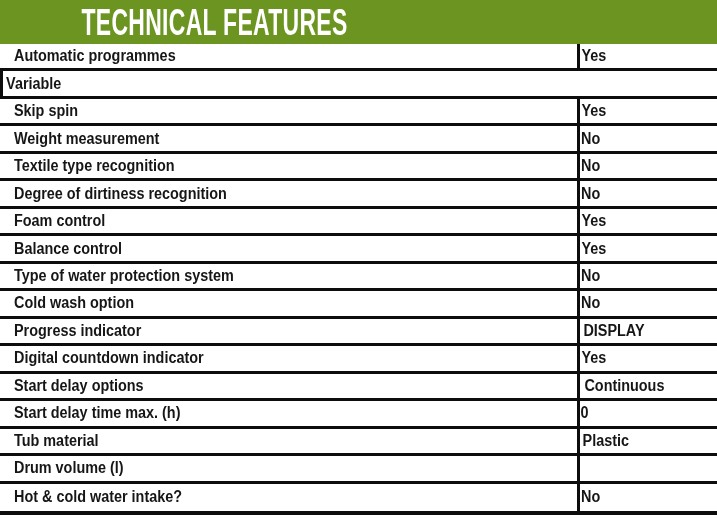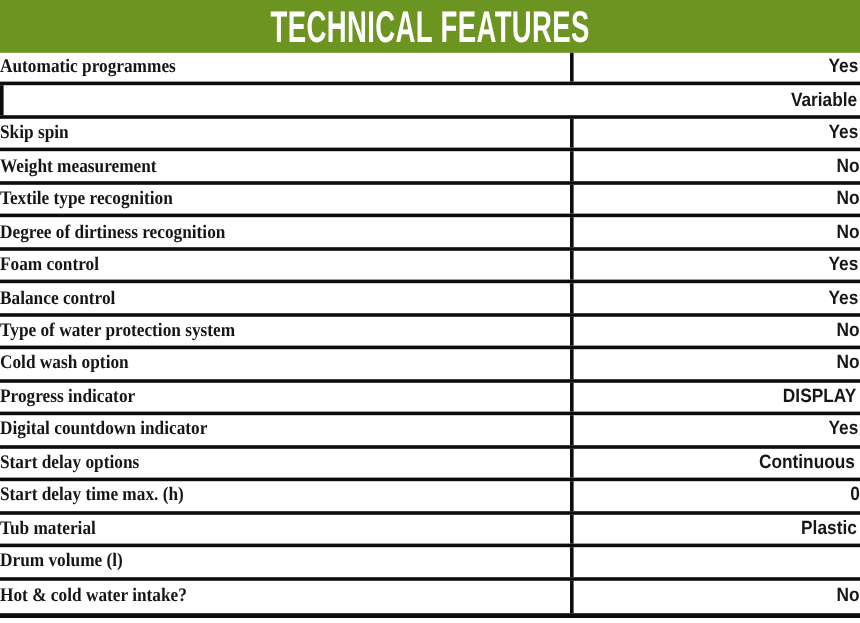--- a/index.html
+++ b/index.html
@@ -22,21 +22,20 @@
     height: 519px;
     background: var(--bg);
     position: relative;
   }
   .header {
     width: 100%;
     height: 44px;
     background: var(--green);
     display: flex;
     align-items: center;
-    justify-content: center;
   }
   .title {
     color: var(--title-text);
     font-weight: bold;
     font-size: 37px;
     line-height: 1;
     white-space: nowrap;
     display: inline-block;
     transform: scaleX(0.62);
     letter-spacing: 0.5px;
@@ -51,31 +50,31 @@
     height: 27.47px;
     border-bottom: 3px solid var(--line);
   }
   .row:last-child { border-bottom: none; }
   .cell {
     display: flex;
     align-items: center;
     overflow: hidden;
   }
   .cell.label-cell {
-    width: 475px;
-    font-family: Liberation Serif, serif;
+    width: 577px;
+    padding-left: 14px;
   }
   .col-divider {
     width: 3px;
     background: var(--line);
     flex: none;
   }
   .cell.value-cell {
     flex: 1;
-    justify-content: flex-end;
+    justify-content: flex-start;
   }
   .feature-text {
     font-weight: bold;
     font-size: 16px;
     color: var(--text);
     white-space: nowrap;
     display: inline-block;
     transform: scaleX(0.9);
     transform-origin: 0 50%;
   }

